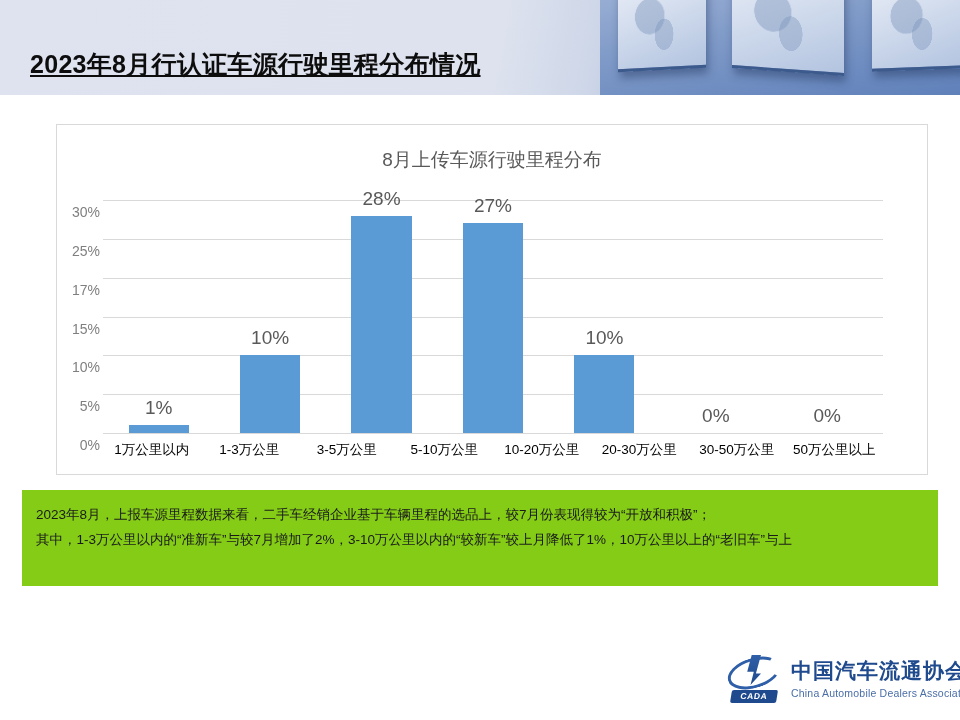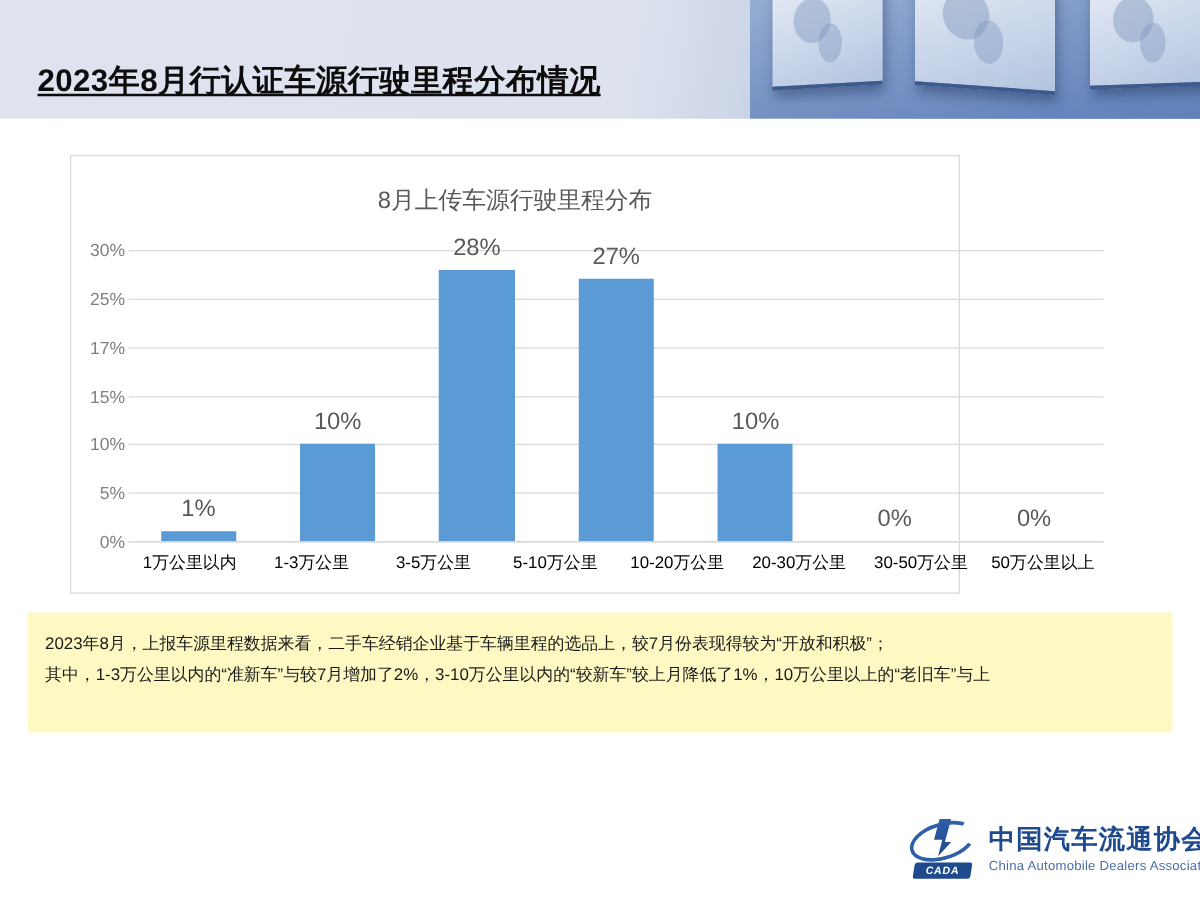--- a/index.html
+++ b/index.html
@@ -63,21 +63,21 @@
     color: #0d0d0d;
     letter-spacing: .3px;
     white-space: nowrap;
     text-decoration: underline;
   }
 
   
   #chart-card {
     position: absolute;
     left: 56px; top: 124px;
-    width: 712px; height: 351px;
+    width: 872px; height: 351px;
     background: #ffffff;
     border: 1px solid #d9d9d9;
   }
   #chart-title {
     position: absolute;
     left: 0; top: 22px;
     width: 100%;
     text-align: center;
     font-size: 19px;
     color: #595959;
@@ -107,20 +107,21 @@
   }
   .ytick {
     position: absolute;
     right: 783px;
     width: 60px;
     text-align: right;
     font-size: 14px;
     color: #7f7f7f;
     transform: translateY(-50%);
     white-space: nowrap;
+    margin-top: 12px;
   }
   #bars {
     position: absolute;
     left: 0; bottom: 0;
     width: 780px;
     height: 233px;
     display: flex;
     align-items: flex-end;
   }
   .bar-slot {
@@ -162,21 +163,21 @@
     left: 0; top: 233px;
     width: 780px; height: 1px;
     background: #d9d9d9;
   }
 
   
   #note-box {
     position: absolute;
     left: 22px; top: 490px;
     width: 916px; height: 96px;
-    background: #fef9c3;
+    background: #84cc16;
     padding: 12px 14px 0 14px;
   }
   .note-line {
     font-size: 13.5px;
     color: #1a1a1a;
     line-height: 25px;
     white-space: nowrap;
   }
 
   

